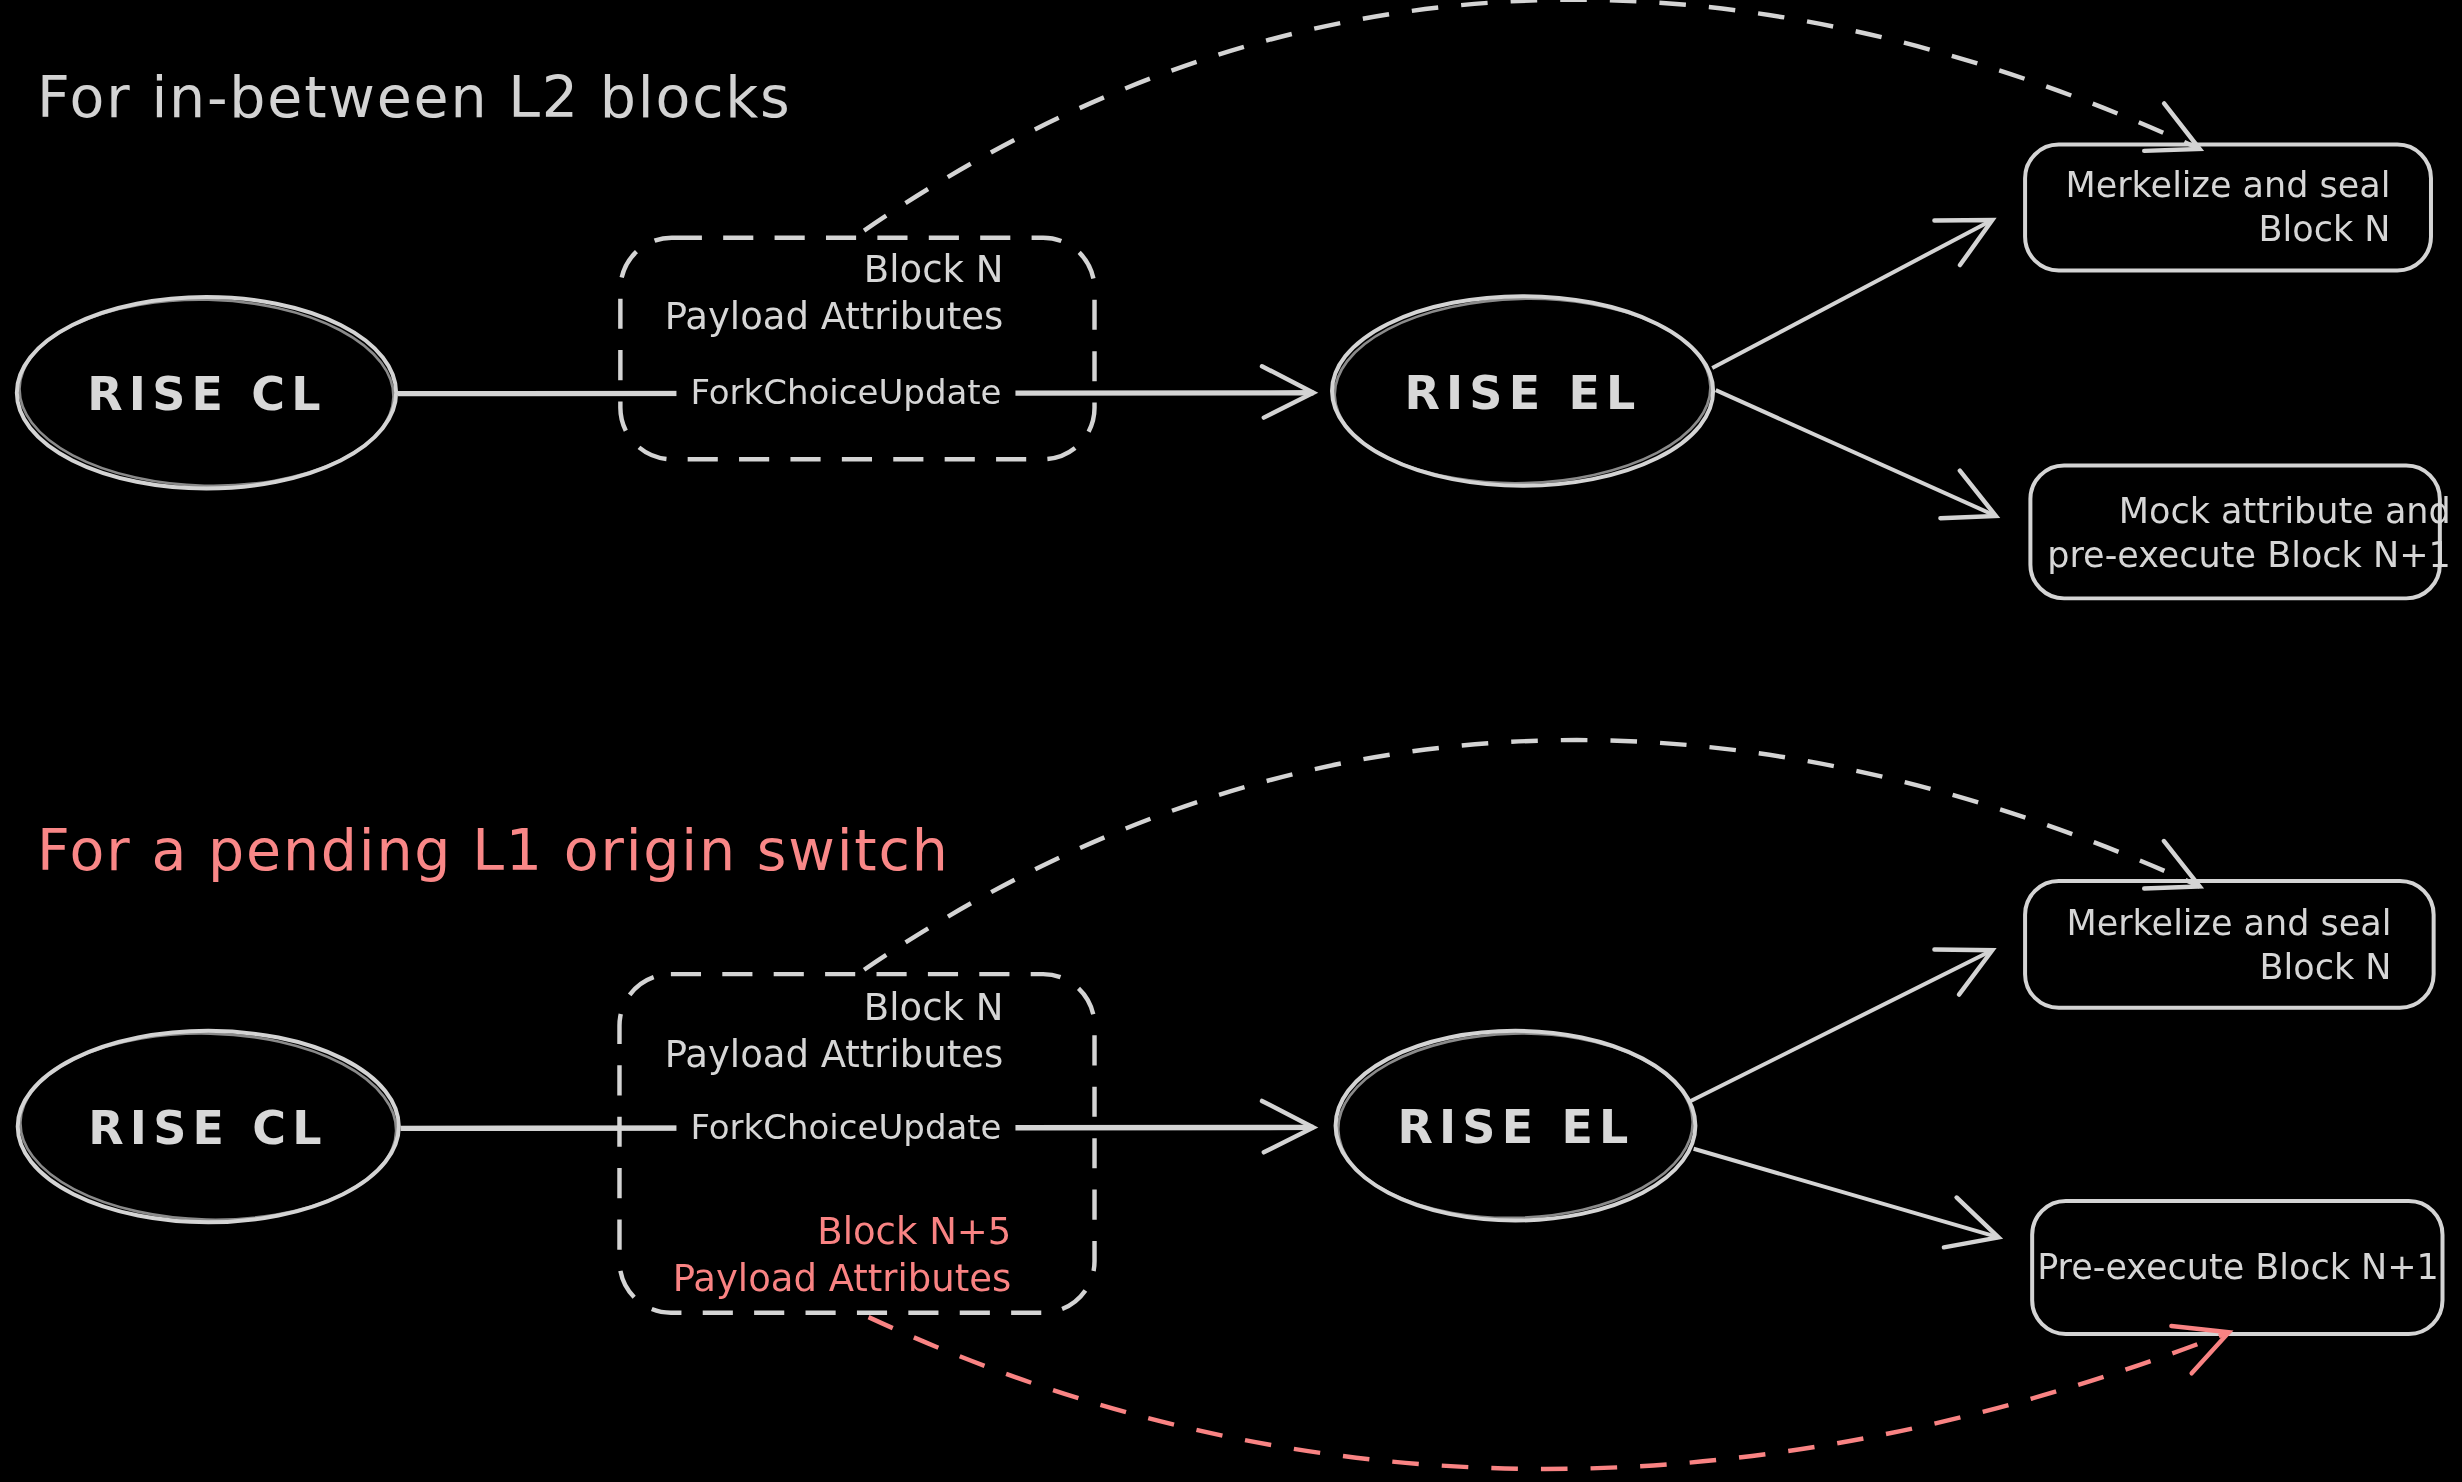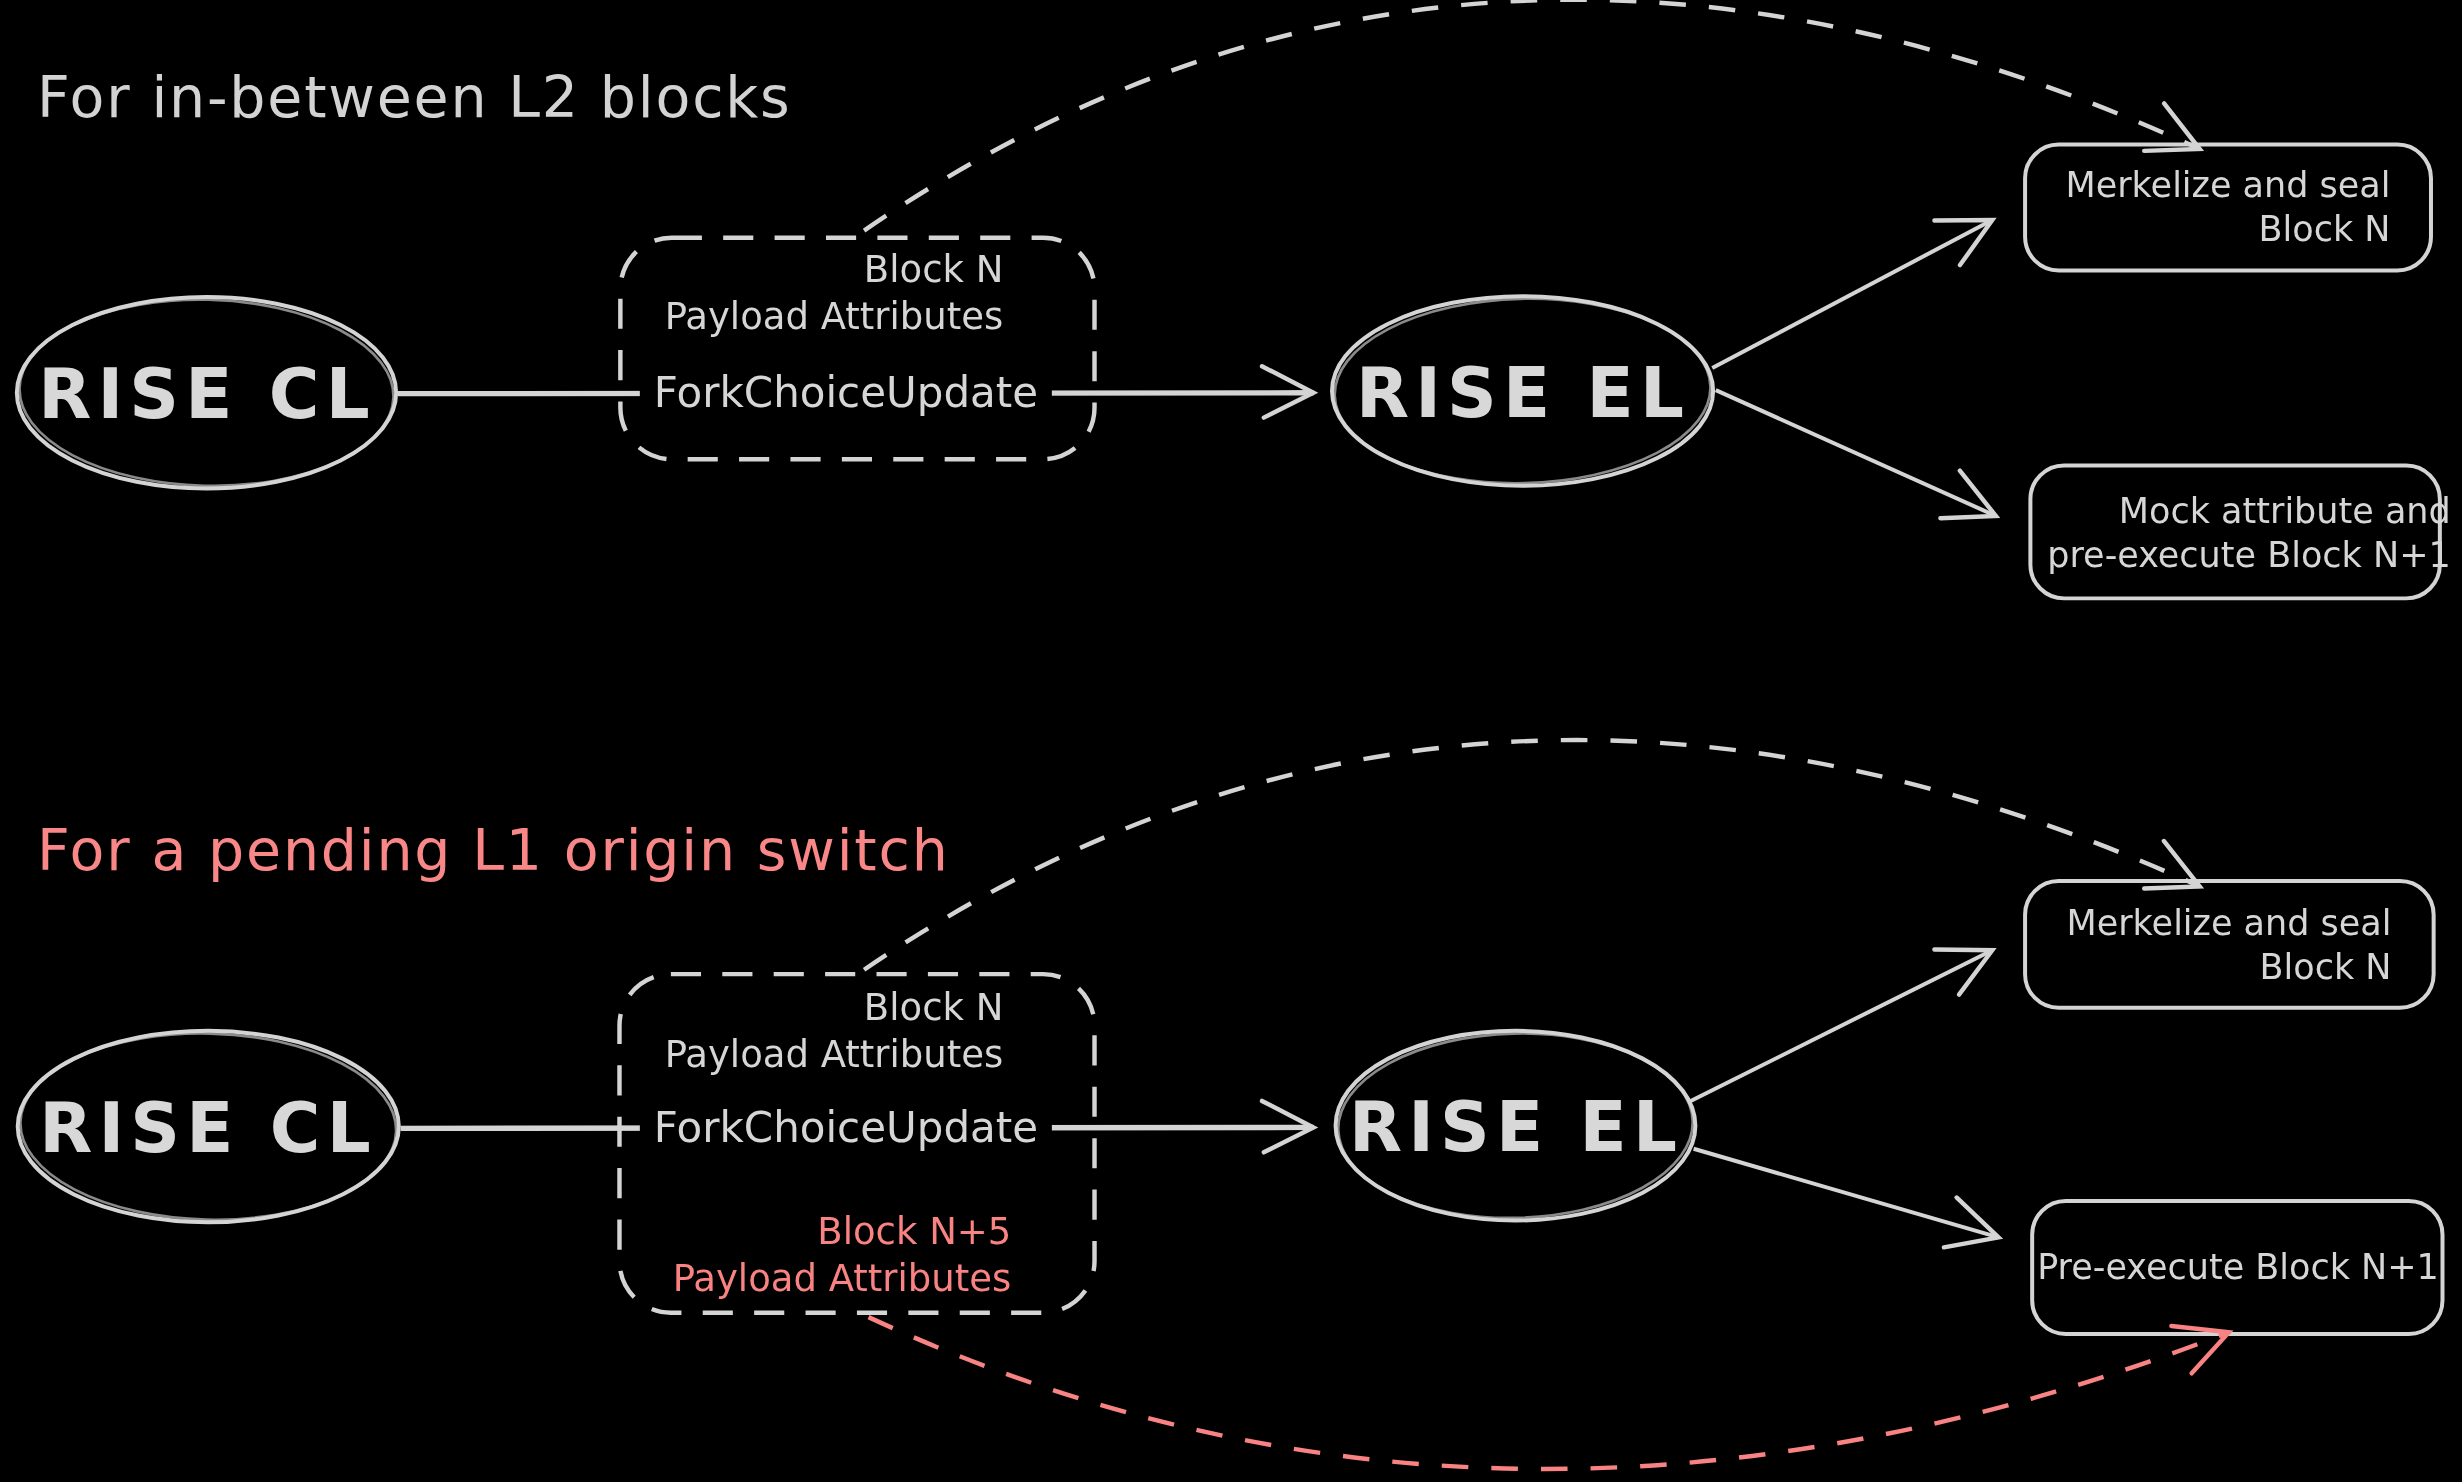--- a/index.html
+++ b/index.html
@@ -22,30 +22,30 @@
   .title{
     position:absolute;
     font-size:57px;
     letter-spacing:1.8px;
     color:#d3d3d3;
     z-index:3;
     white-space:nowrap;
   }
   .title.red{color:#f98787;}
   .node-label{
-    font-size:69px;
+    font-size:46px;
     font-weight:700;
     letter-spacing:6.2px;
     color:#d8d8d8;
   }
   .box-label{font-size:35px;line-height:44px;}
   .payload-label{font-size:37px;line-height:47px;}
   .payload-label.red{color:#f98383;}
   .arrow-label{
-    font-size:42px;
+    font-size:34px;
     background:#000;
     padding:1.8px 14px;
   }
 </style>
 </head>
 <body>
 
 <div class="canvas">
 
   <svg width="2462" height="1483" viewBox="0 0 2778 1673">

